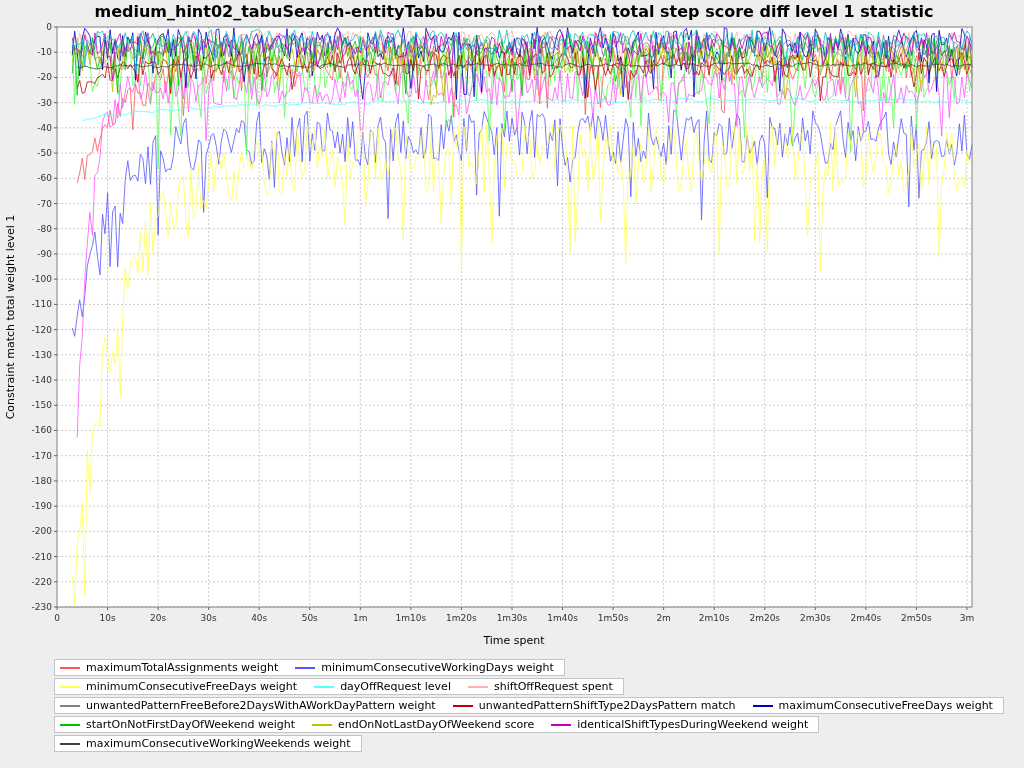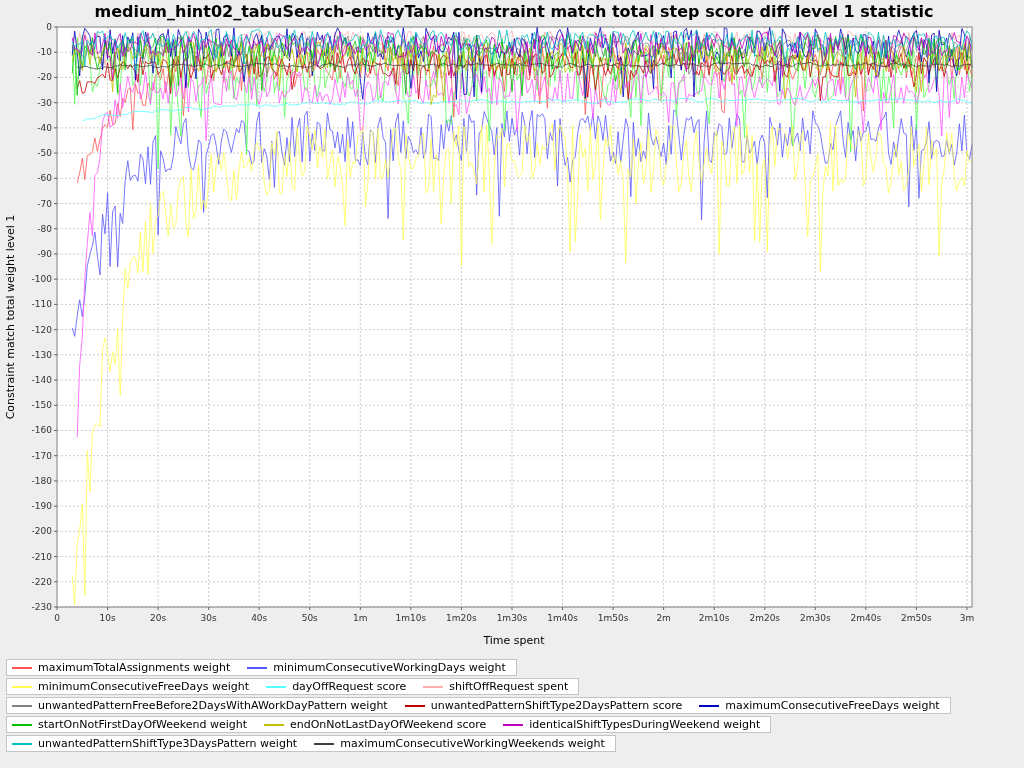--- a/index.html
+++ b/index.html
@@ -7,21 +7,21 @@
     width:1024px;height:768px;
     background:#eeeeee;
     font-family:"DejaVu Sans", sans-serif;
     overflow:hidden;
   }
   svg text{font-family:"DejaVu Sans", sans-serif;}
   .chart-title{font-size:16px;font-weight:bold;fill:#000000;}
   .axis-label{font-size:11px;fill:#000000;}
   #legend{
     padding:1px 6px 0 6px;
-    display:flex;flex-direction:column;
+    display:flex;flex-direction:column;margin-left:48px;
   }
   .lrow{
     display:inline-flex;align-self:flex-start;align-items:center;
     gap:16px;background:#ffffff;border:1px solid #c4c4c4;
     padding:1px 10px 1px 4px;margin-top:2px;
   }
   .litem{
     display:inline-flex;align-items:center;gap:5px;
     font-size:11px;color:#000;white-space:nowrap;
   }
@@ -210,41 +210,41 @@
       <span class="litem">
         <svg width="22" height="10">
           <line x1="1" y1="5" x2="21" y2="5" stroke="#FFFF55" stroke-width="2"></line>
         </svg>
         <span>minimumConsecutiveFreeDays weight</span>
       </span>
       <span class="litem">
         <svg width="22" height="10">
           <line x1="1" y1="5" x2="21" y2="5" stroke="#55FFFF" stroke-width="2"></line>
         </svg>
-        <span>dayOffRequest score</span>
+        <span>dayOffRequest level</span>
       </span>
       <span class="litem">
         <svg width="22" height="10">
           <line x1="1" y1="5" x2="21" y2="5" stroke="#FFAFAF" stroke-width="2"></line>
         </svg>
         <span>shiftOffRequest spent</span>
       </span>
     </div>
     <div class="lrow">
       <span class="litem">
         <svg width="22" height="10">
           <line x1="1" y1="5" x2="21" y2="5" stroke="#808080" stroke-width="2"></line>
         </svg>
         <span>unwantedPatternFreeBefore2DaysWithAWorkDayPattern weight</span>
       </span>
       <span class="litem">
         <svg width="22" height="10">
           <line x1="1" y1="5" x2="21" y2="5" stroke="#C00000" stroke-width="2"></line>
         </svg>
-        <span>unwantedPatternShiftType2DaysPattern score</span>
+        <span>unwantedPatternShiftType2DaysPattern match</span>
       </span>
       <span class="litem">
         <svg width="22" height="10">
           <line x1="1" y1="5" x2="21" y2="5" stroke="#0000C0" stroke-width="2"></line>
         </svg>
         <span>maximumConsecutiveFreeDays weight</span>
       </span>
     </div>
     <div class="lrow">
       <span class="litem">
@@ -262,26 +262,20 @@
       <span class="litem">
         <svg width="22" height="10">
           <line x1="1" y1="5" x2="21" y2="5" stroke="#C000C0" stroke-width="2"></line>
         </svg>
         <span>identicalShiftTypesDuringWeekend weight</span>
       </span>
     </div>
     <div class="lrow">
       <span class="litem">
         <svg width="22" height="10">
-          <line x1="1" y1="5" x2="21" y2="5" stroke="#00C0C0" stroke-width="2"></line>
-        </svg>
-        <span>unwantedPatternShiftType3DaysPattern weight</span>
-      </span>
-      <span class="litem">
-        <svg width="22" height="10">
           <line x1="1" y1="5" x2="21" y2="5" stroke="#404040" stroke-width="2"></line>
         </svg>
         <span>maximumConsecutiveWorkingWeekends weight</span>
       </span>
     </div>
   </div>
 
 
 
 

